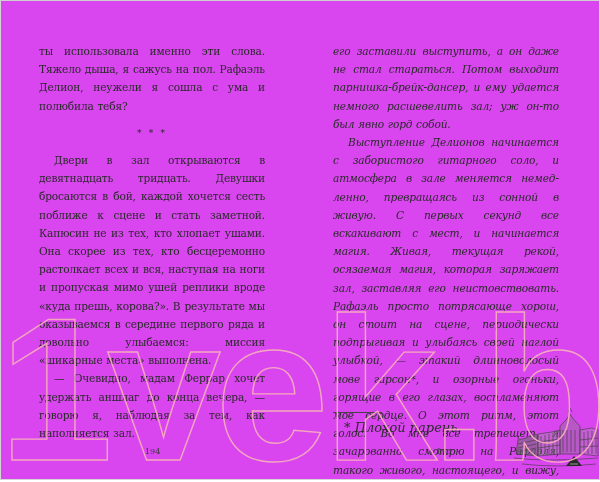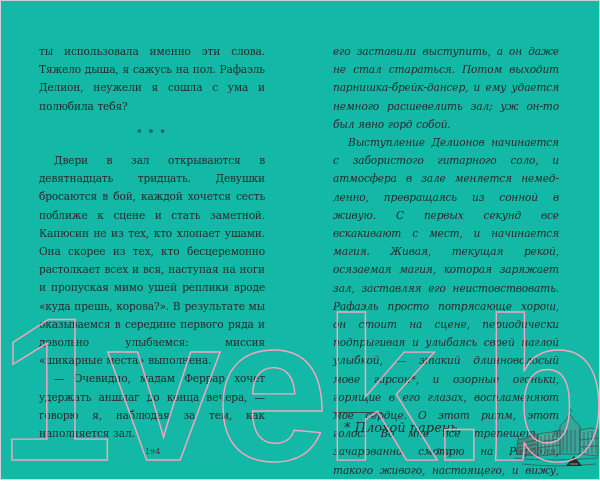--- a/index.html
+++ b/index.html
@@ -15,21 +15,21 @@
       font-family: "DejaVu Serif", "Liberation Serif", serif;
       color: #2a2a2a;
     }
     .spread {
       position: absolute;
       left: 0; top: 0;
       width: 598px;
       height: 478px;
       border: 1px solid #d4d4d4;
       border-top-color: #cfcfcf;
-      background: #14b8a6;
+      background: #d946ef;
     }
     .page {
       position: absolute;
       top: 0;
       height: 478px;
       width: 299px;
     }
     .page-left { left: 0; }
     .page-right { left: 299px; font-style: italic; }
     .text {

